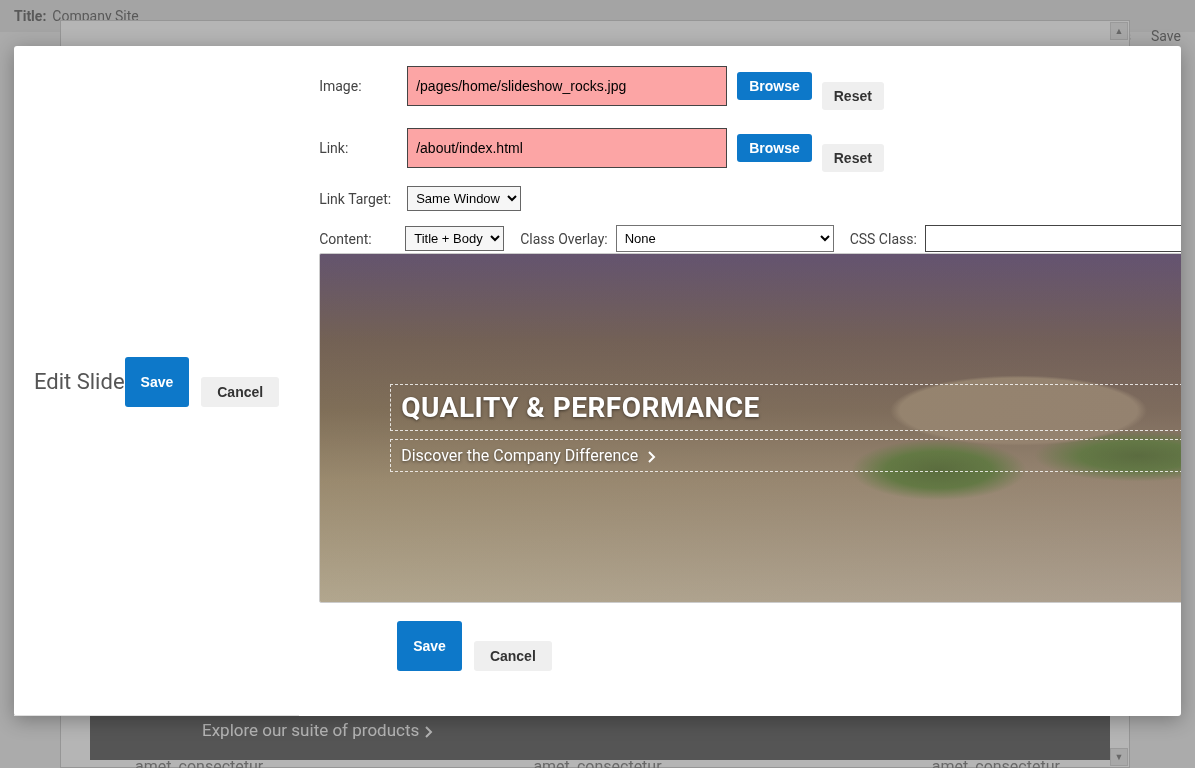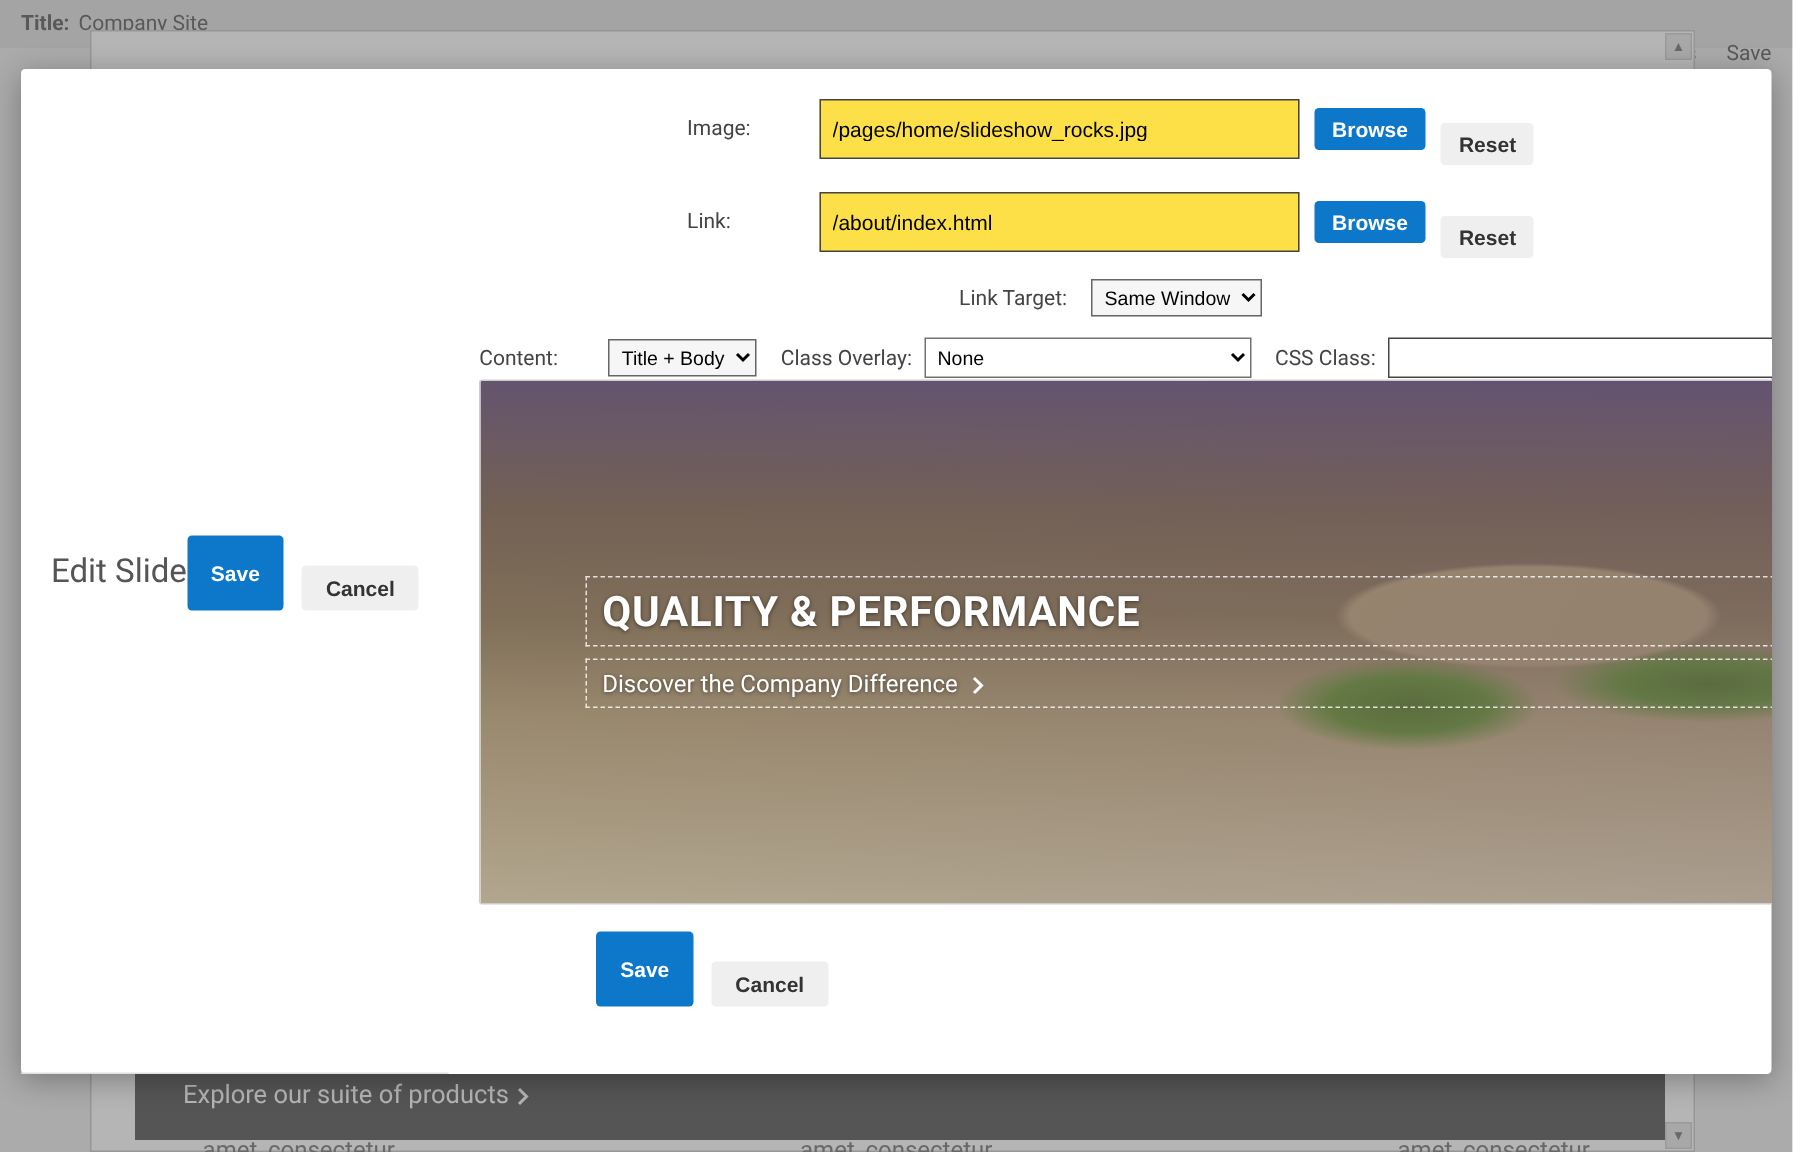--- a/index.html
+++ b/index.html
@@ -33,21 +33,21 @@
   .bg-content .scrollbar-up {
     position:absolute; top:1px; right:1px; width:18px; height:18px; background:#e3e3e3; border:1px solid #c3c3c3;
     display:flex; align-items:center; justify-content:center; font-size:9px; color:#555;
   }
   .bg-content .scrollbar-down {
     position:absolute; bottom:1px; right:1px; width:18px; height:18px; background:#e3e3e3; border:1px solid #c3c3c3;
     display:flex; align-items:center; justify-content:center; font-size:9px; color:#555;
   }
   .bg-lower-strip {
     position:absolute; left:90px; right:85px; top:700px; height:60px;
-    background:#2a2a2a; color:#fff; display:flex; align-items:center; padding-left:32px;
+    background:#2a2a2a; color:#fff; display:flex; align-items:center; padding-left:112px;
     font-size:17px;
   }
   .bg-lower-text {
     position:absolute; top:757px; left:0; right:0; display:flex; justify-content:space-around;
     color:#555; font-size:16px;
   }
   .overlay {
     position:absolute; inset:0; background:rgba(120,120,120,0.55);
   }
   .modal {
@@ -69,24 +69,24 @@
   .modal-header-actions { margin-left:auto; display:flex; gap:12px;}
   .btn {
     border:none; border-radius:3px; padding:7px 16px; font-size:14px; cursor:pointer;
     font-weight:600;
   }
   .btn-primary { background:#0d78c9; color:#fff; }
   .btn-secondary { background:#efefef; color:#333;margin-top:20px; }
   .btn-small { padding:6px 12px; font-size:14px; font-weight:600;}
   .modal-body { padding:16px 20px 0 20px; flex:1; overflow:auto; }
 
-  .form-row { display:flex; align-items:center; margin-bottom:14px; gap:10px;justify-content:center;}
+  .form-row { display:flex; align-items:center; margin-bottom:14px; gap:10px;}
   .form-label { width:78px; color:#444; }
   .text-input {
-    border:1px solid #444; padding:11px 8px; font-size:14px; background:#fde047;
+    border:1px solid #444; padding:11px 8px; font-size:14px; background:#fca5a5;
   }
   .text-input.wide { width:320px; }
   .select {
     border:1px solid #666; padding:3px 4px; font-size:13px; background:#f6f6f6;
   }
   .inline-row { display:flex; align-items:center; gap:16px; margin-bottom:1px; flex-wrap:nowrap;}
   .inline-row .pair { display:flex; align-items:center; gap:8px;}
   .inline-row label { color:#444; white-space:nowrap;}
   .select.shadow { width:218px; background:#fff; border:1px solid #737373; padding:4px;}
   .css-input { width:314px; border:1px solid #444; padding:5px 8px;}

